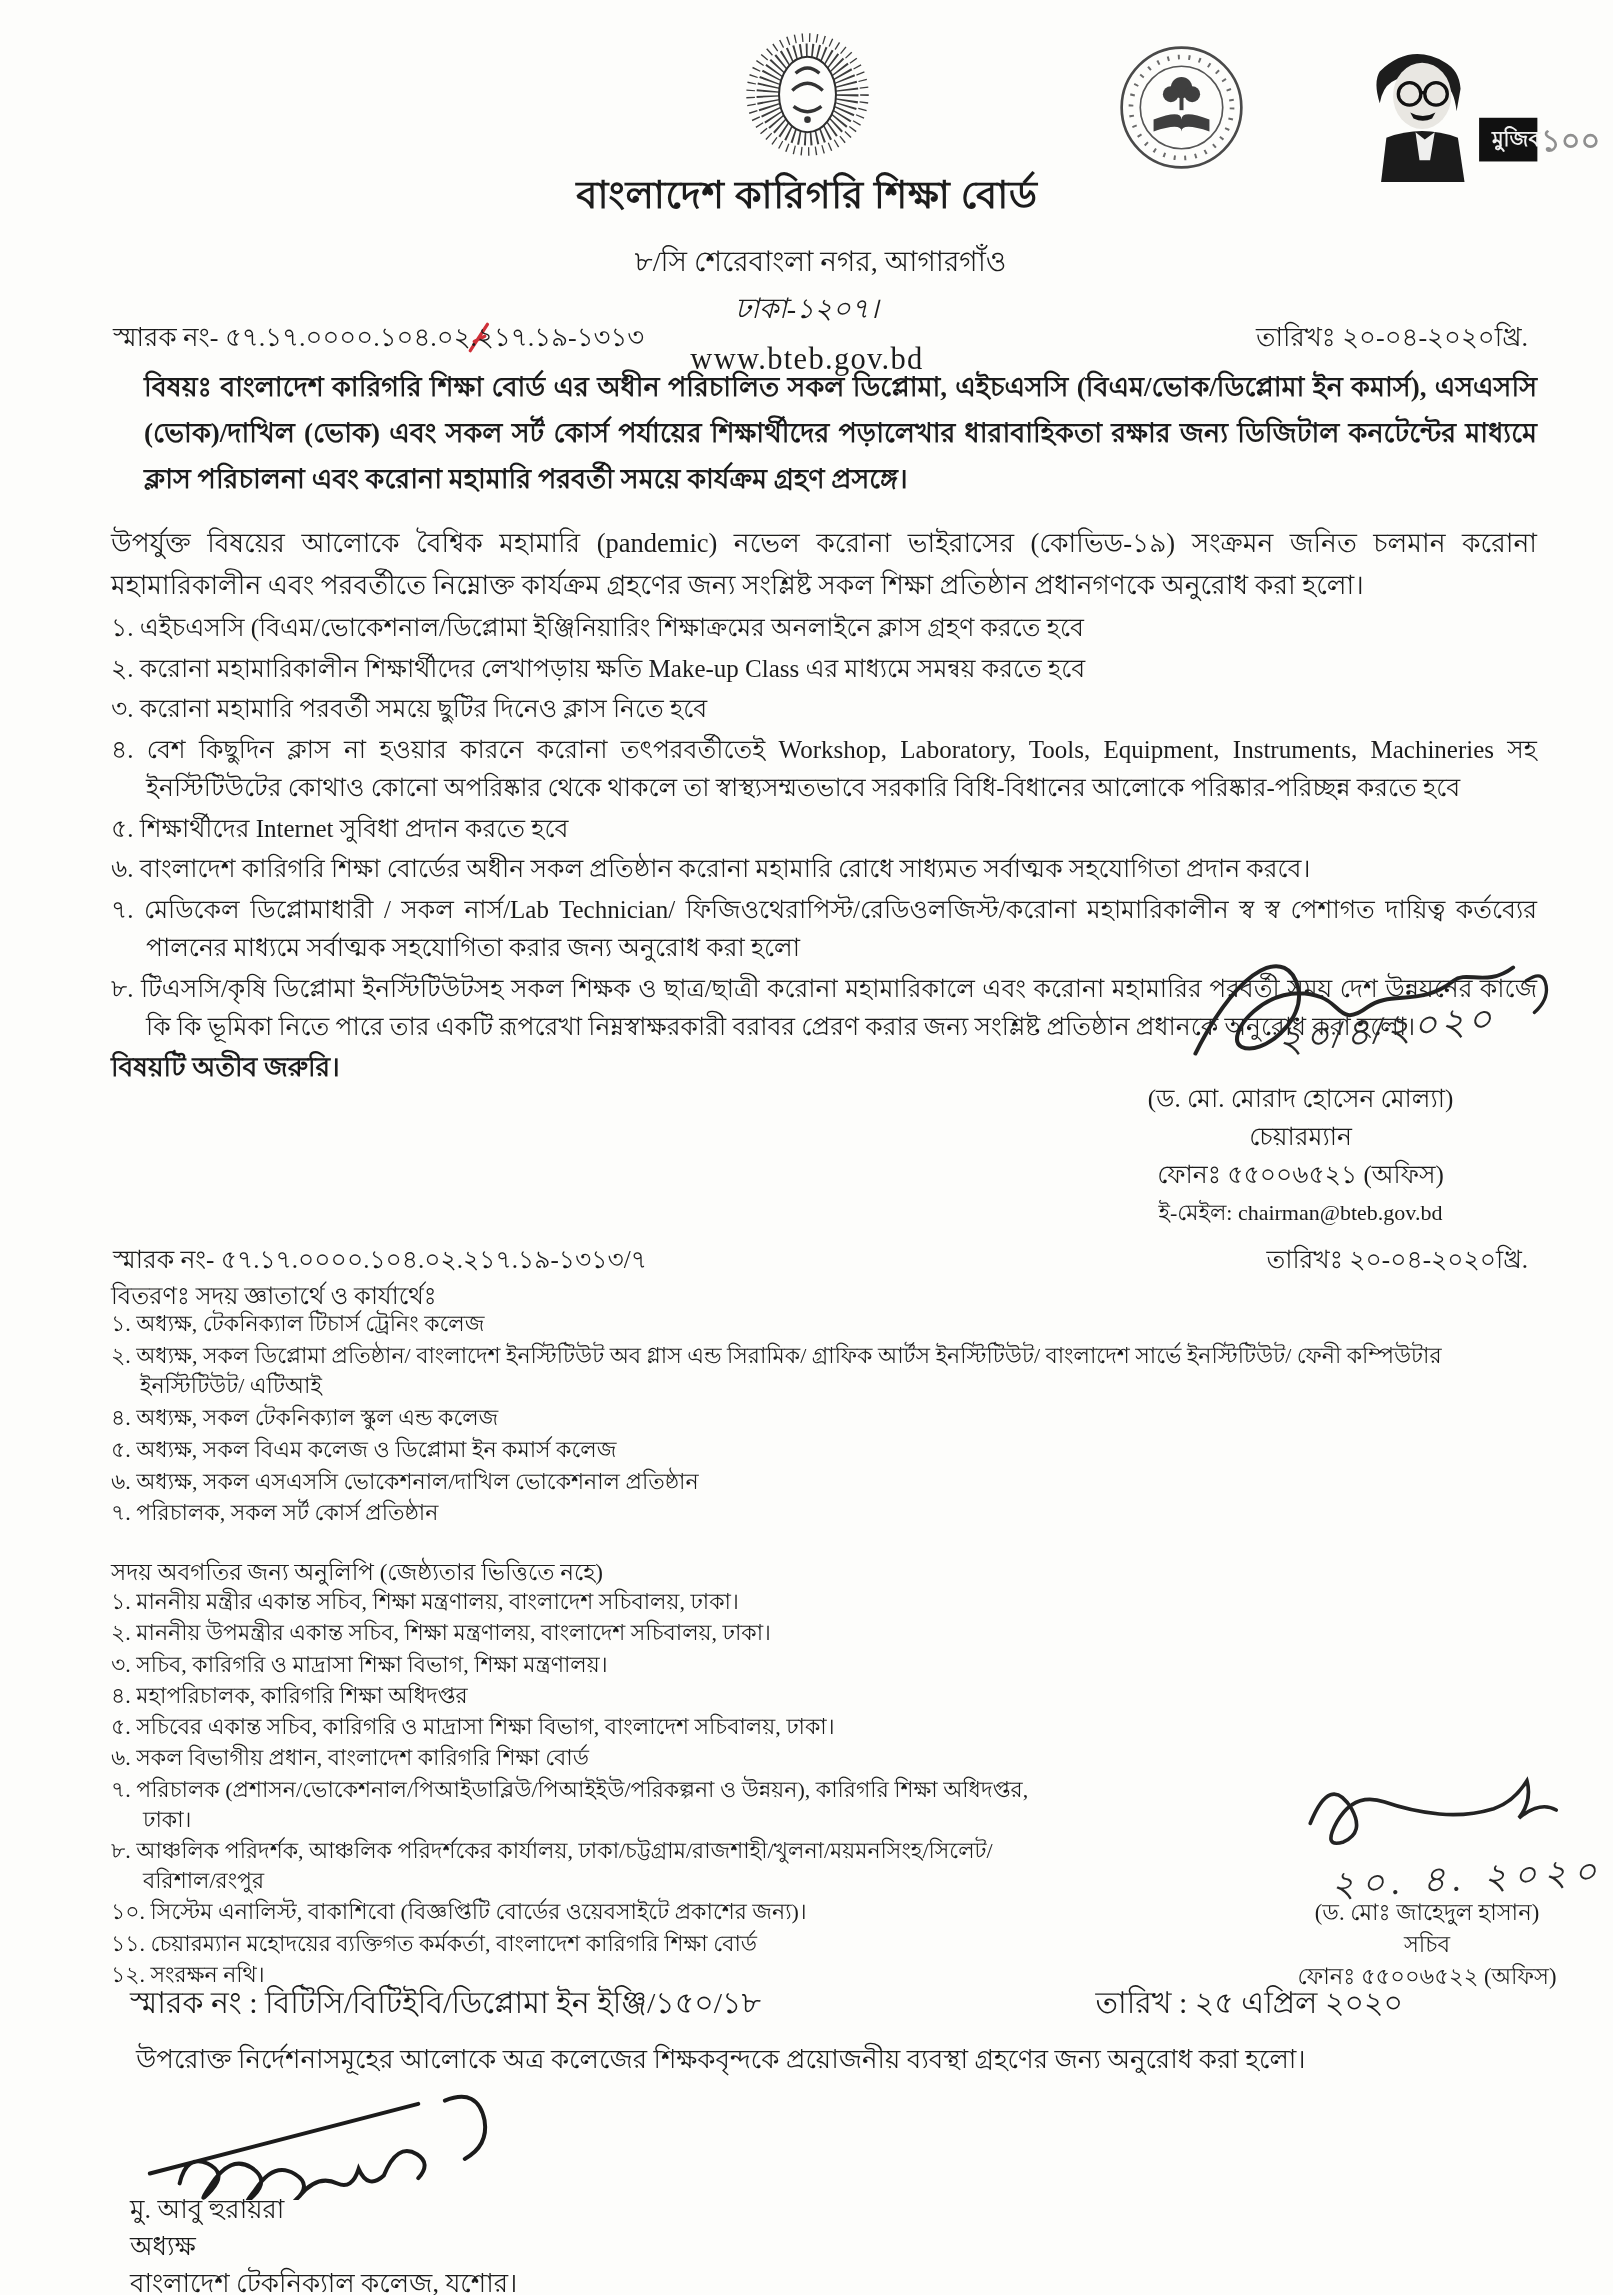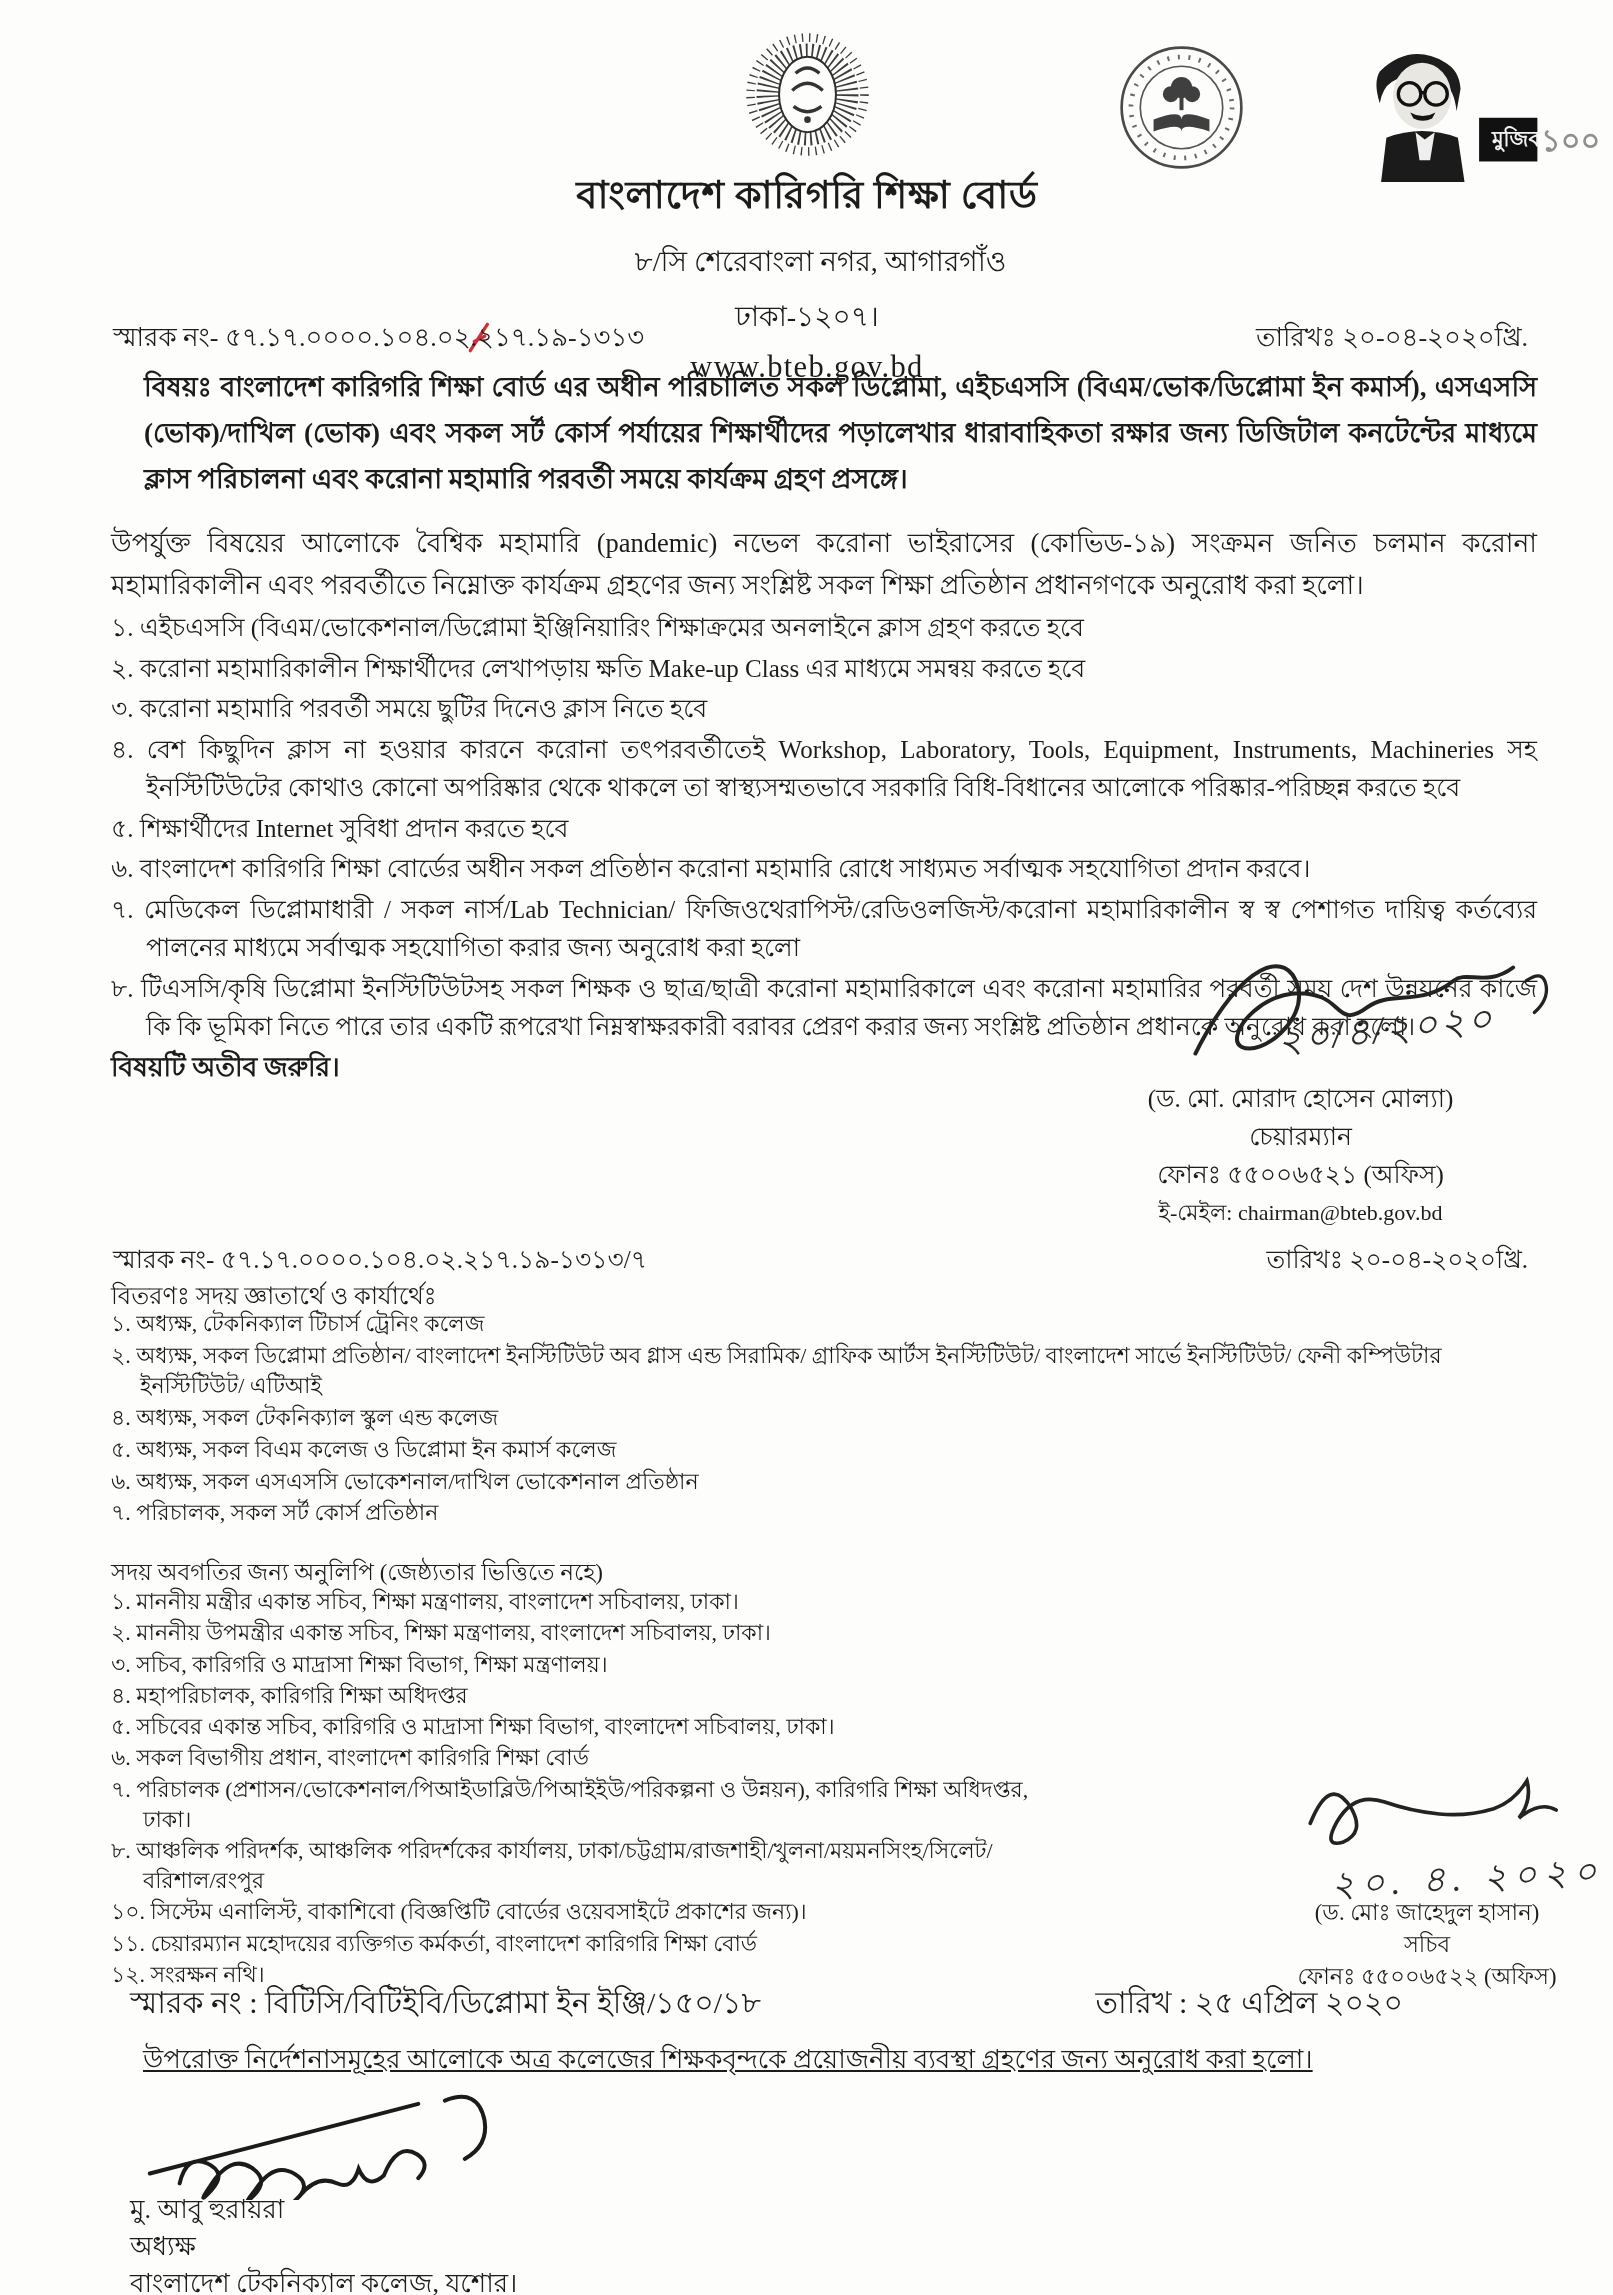--- a/index.html
+++ b/index.html
@@ -8,21 +8,21 @@
     width:1614px;height:2295px;
     background:#fdfdfb;
     font-family:"Liberation Serif","DejaVu Serif",serif;
     color:#1c1c1c;
     overflow:hidden;
   }
   
   .hdr{position:absolute;top:28px;left:0;width:100%;text-align:center;}
   .hdr-title{font-size:38px;font-weight:bold;margin-top:4px;letter-spacing:0.7px;}
   .hdr-addr{font-size:28px;margin-top:10.6px;margin-left:27px;}
-  .hdr-addr2{font-size:28px;margin-top:8px;}
+  .hdr-addr2{font-size:28px;font-style:italic;}
   .hdr-web{font-size:30.5px;margin-top:8px;letter-spacing:1.3px;}
   .seal-wrap{display:block;margin:0 auto;}
   .right-seal{position:absolute;top:41px;left:1115px;}
   .mujib-logo{position:absolute;top:33px;left:1341px;}
   .mujib-label{position:absolute;top:123px;left:1488px;width:56px;text-align:center;
     color:#f2f2f2;font-size:21px;font-weight:bold;}
   .mujib-number{position:absolute;top:117px;left:1541px;color:#8f8f8f;font-size:30.5px;font-weight:bold;}
   
   .row{position:absolute;left:113px;right:86px;display:flex;justify-content:space-between;align-items:baseline;}
   #memo1{top:317px;font-size:26px;}
@@ -54,21 +54,21 @@
   .cc-list{position:absolute;top:1587px;left:111px;right:584px;
     font-size:22px;line-height:30px;list-style:none;margin:0;padding:0;}
   .cc-list li{padding-left:32px;text-indent:-32px;margin-bottom:1.3px;}
   
   .sec-sig{position:absolute;top:1760px;left:1297px;}
   .hand-date-2{position:absolute;top:1850px;left:1331px;font-size:36px;color:#2a2a2a;
     font-style:italic;transform:rotate(-3deg);letter-spacing:6.6px;}
   .sec{position:absolute;top:1897px;left:1228px;width:398px;text-align:center;
     font-size:22.6px;line-height:32px;}
   
-  .closing{position:absolute;top:2039px;left:143px;right:86px;font-size:26px;text-decoration:underline;}
+  .closing{position:absolute;top:2039px;left:136px;right:86px;font-size:26px;}
   .prin-sig{position:absolute;top:2084px;left:133px;}
   .prin{position:absolute;top:2191px;left:130px;font-size:26px;line-height:37px;}
   
   .redmark{position:absolute;top:319px;left:465px;}
 </style>
 </head>
 <body>
 
 <div class="page">
 

